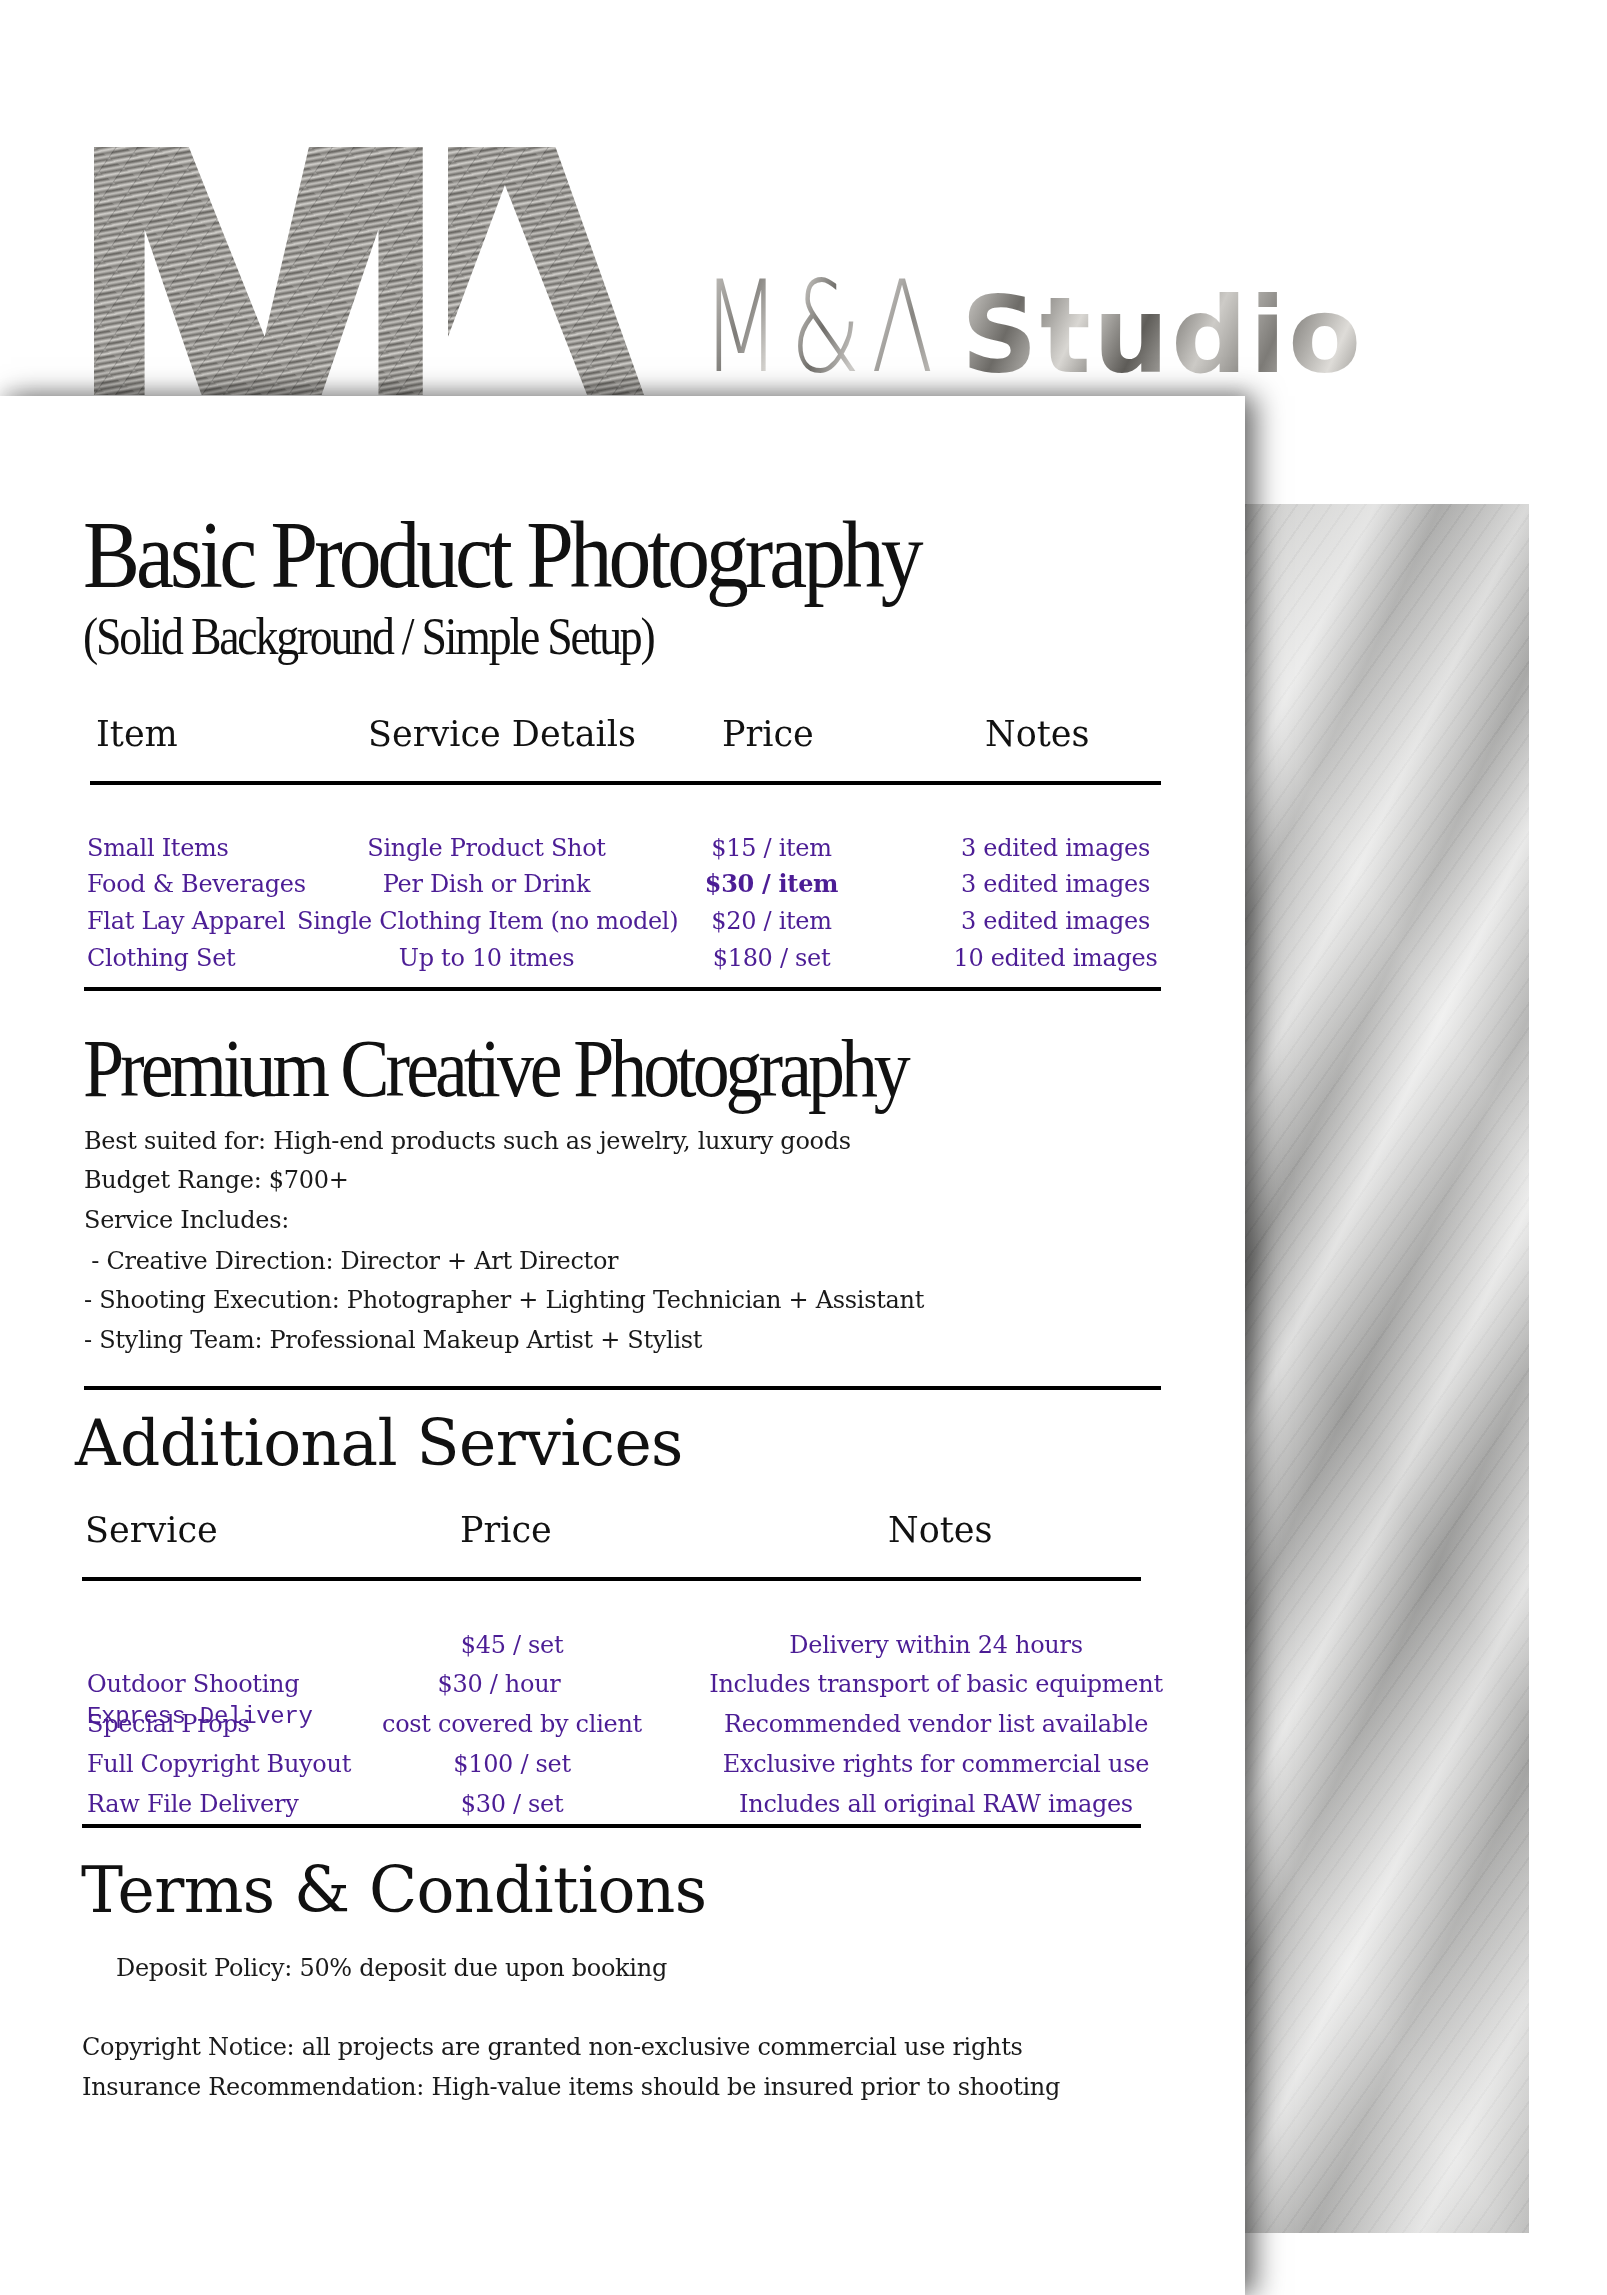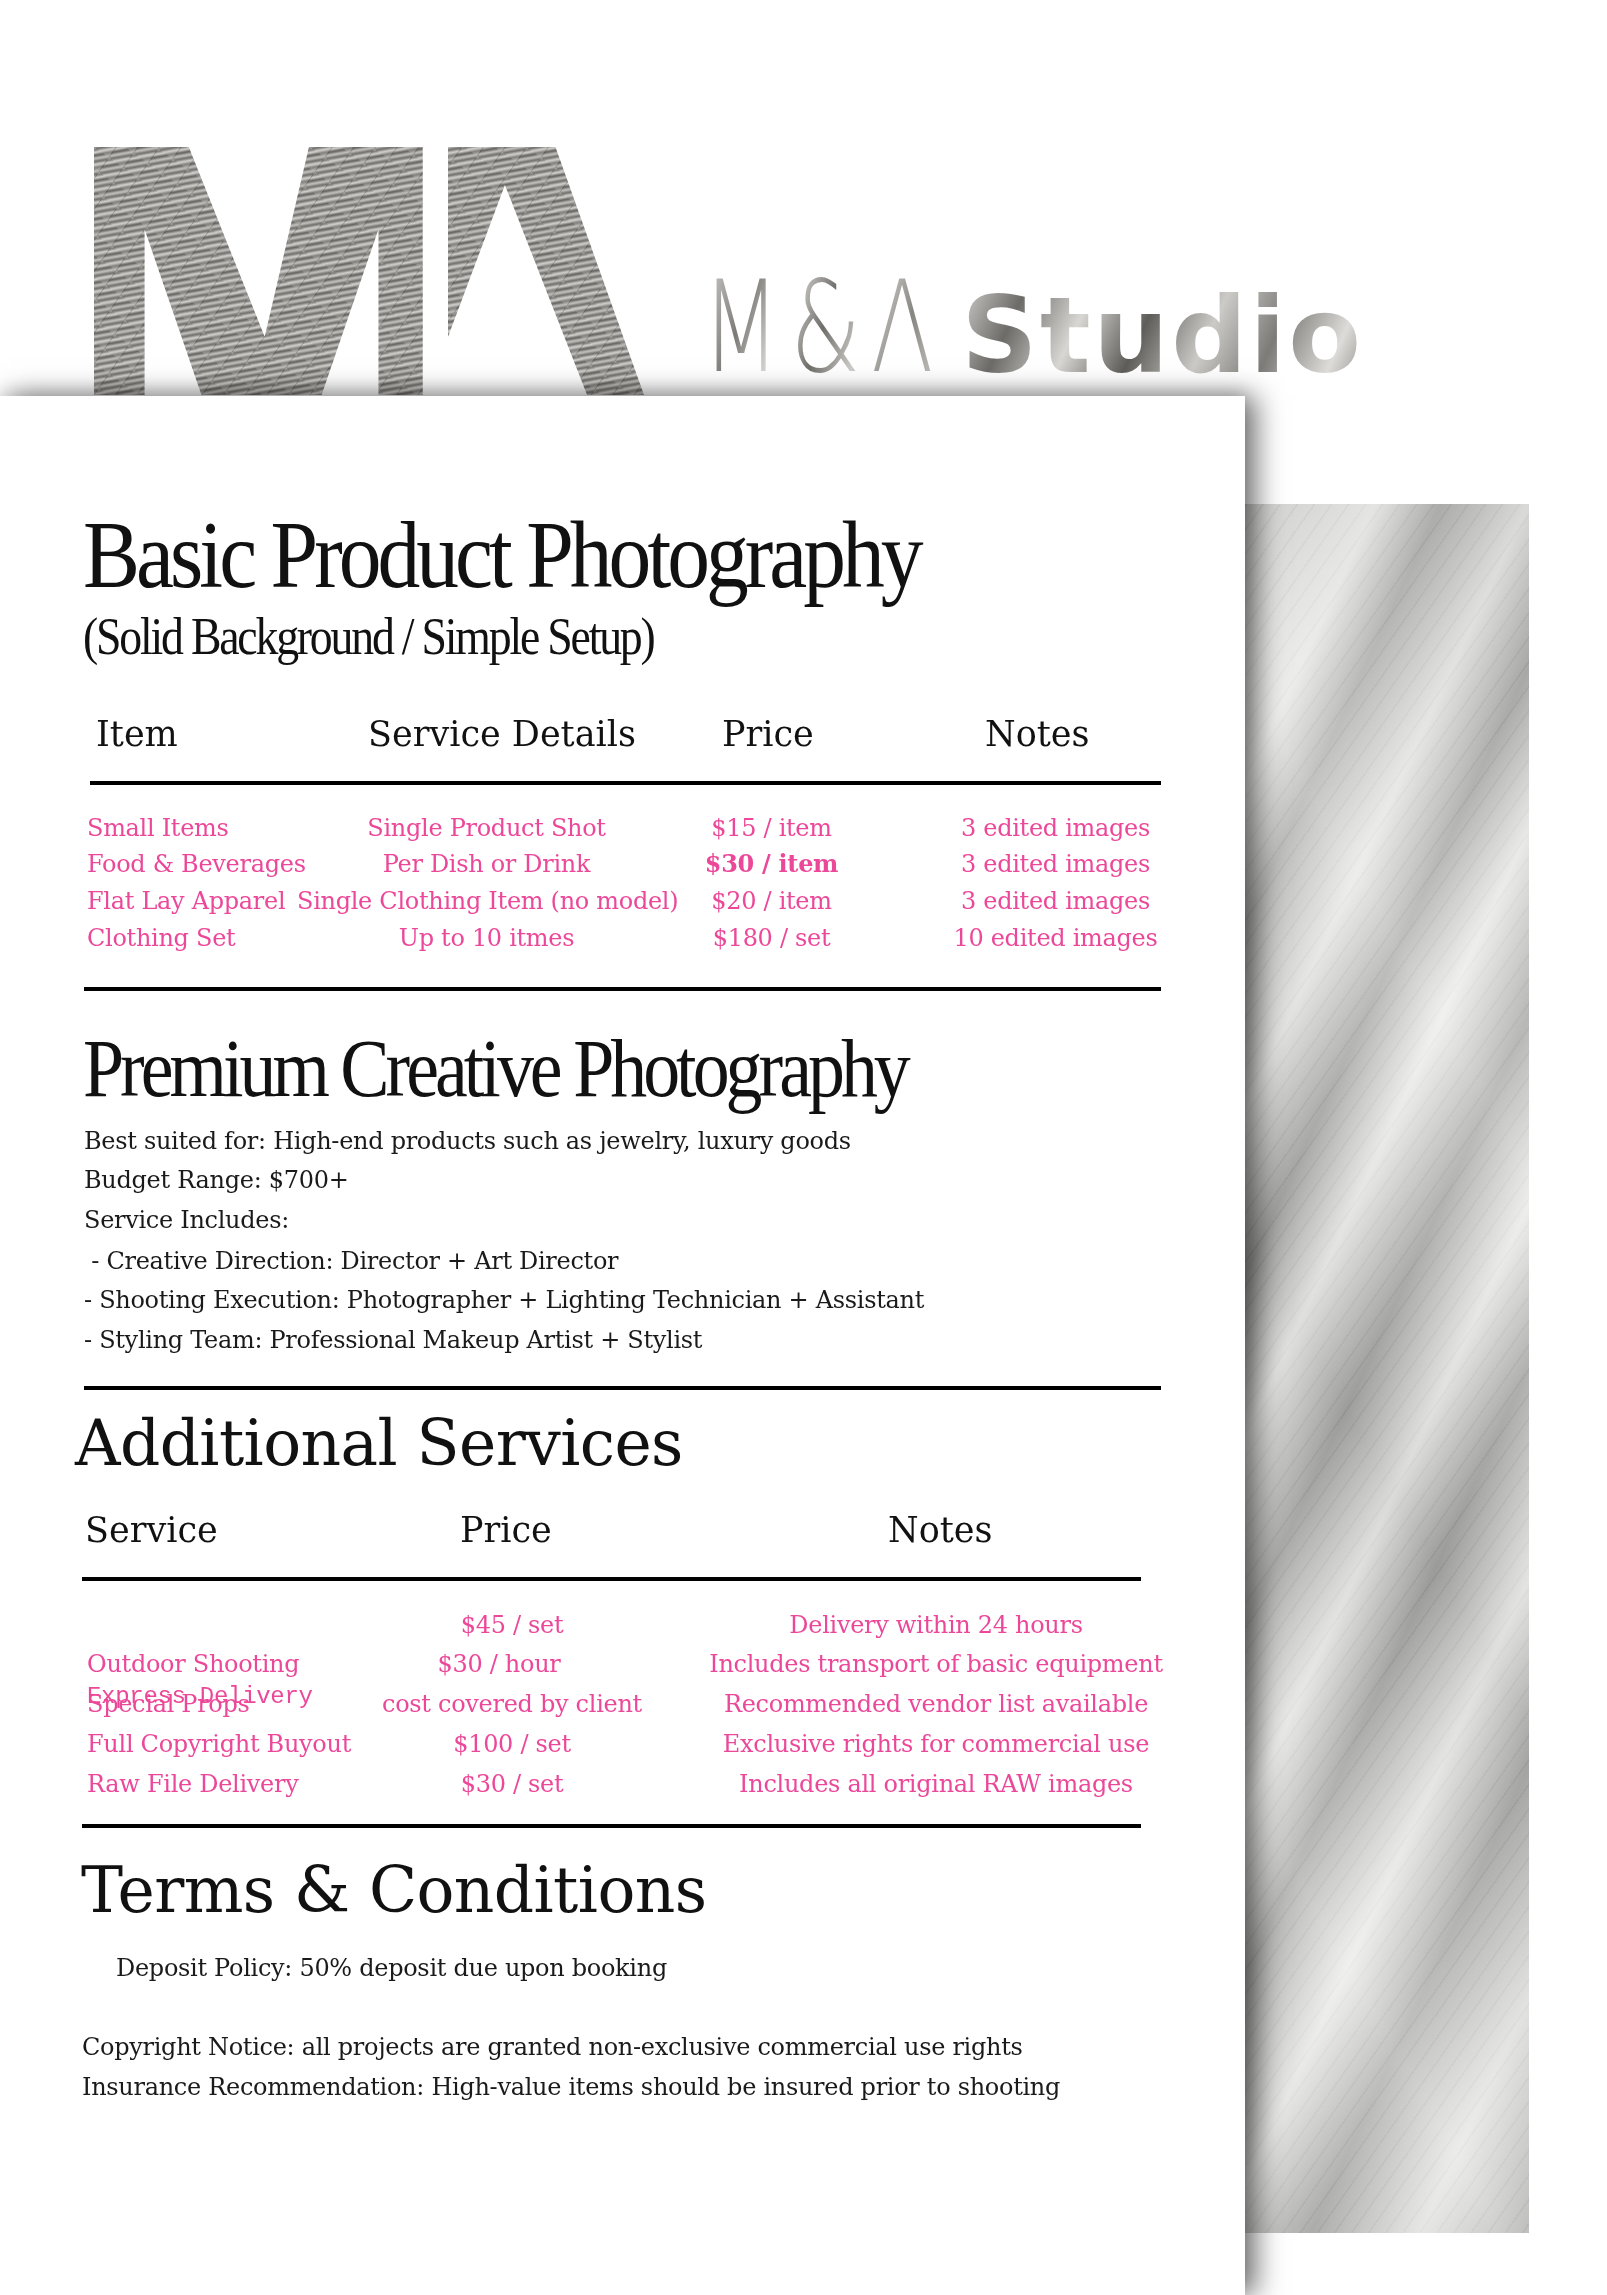--- a/index.html
+++ b/index.html
@@ -58,21 +58,21 @@
     letter-spacing:-4.4px; transform:scaleX(.9); transform-origin:left;
   }
   .sub {
     font-family:"Liberation Serif", serif; font-size:52px; line-height:1;
     letter-spacing:-2.5px; transform:scaleX(.88); transform-origin:left;
   }
   .h2 {
     font-family:"DejaVu Serif", serif; font-size:63px; line-height:1; letter-spacing:-0.6px;
   }
   .col-head { font-family:"DejaVu Serif", serif; font-size:35px; line-height:1; }
-  .cell { font-family:"DejaVu Serif", serif; font-size:24px; line-height:1; letter-spacing:-0.3px; color:#ec4899; }
+  .cell { font-family:"DejaVu Serif", serif; font-size:24px; line-height:1; letter-spacing:-0.3px; color:#4c1d95;margin-top:20px; }
   .para { font-family:"DejaVu Serif", serif; font-size:24px; line-height:1; letter-spacing:-0.3px; color:#1a1a1a; }
   .rule { position:absolute; height:3.8px; background:#000; }
   .center { text-align:center; }
 </style>
 </head>
 <body>
 
 <div class="logo-mark">
   <svg viewBox="0 0 870 392" preserveAspectRatio="none">
     <defs>

